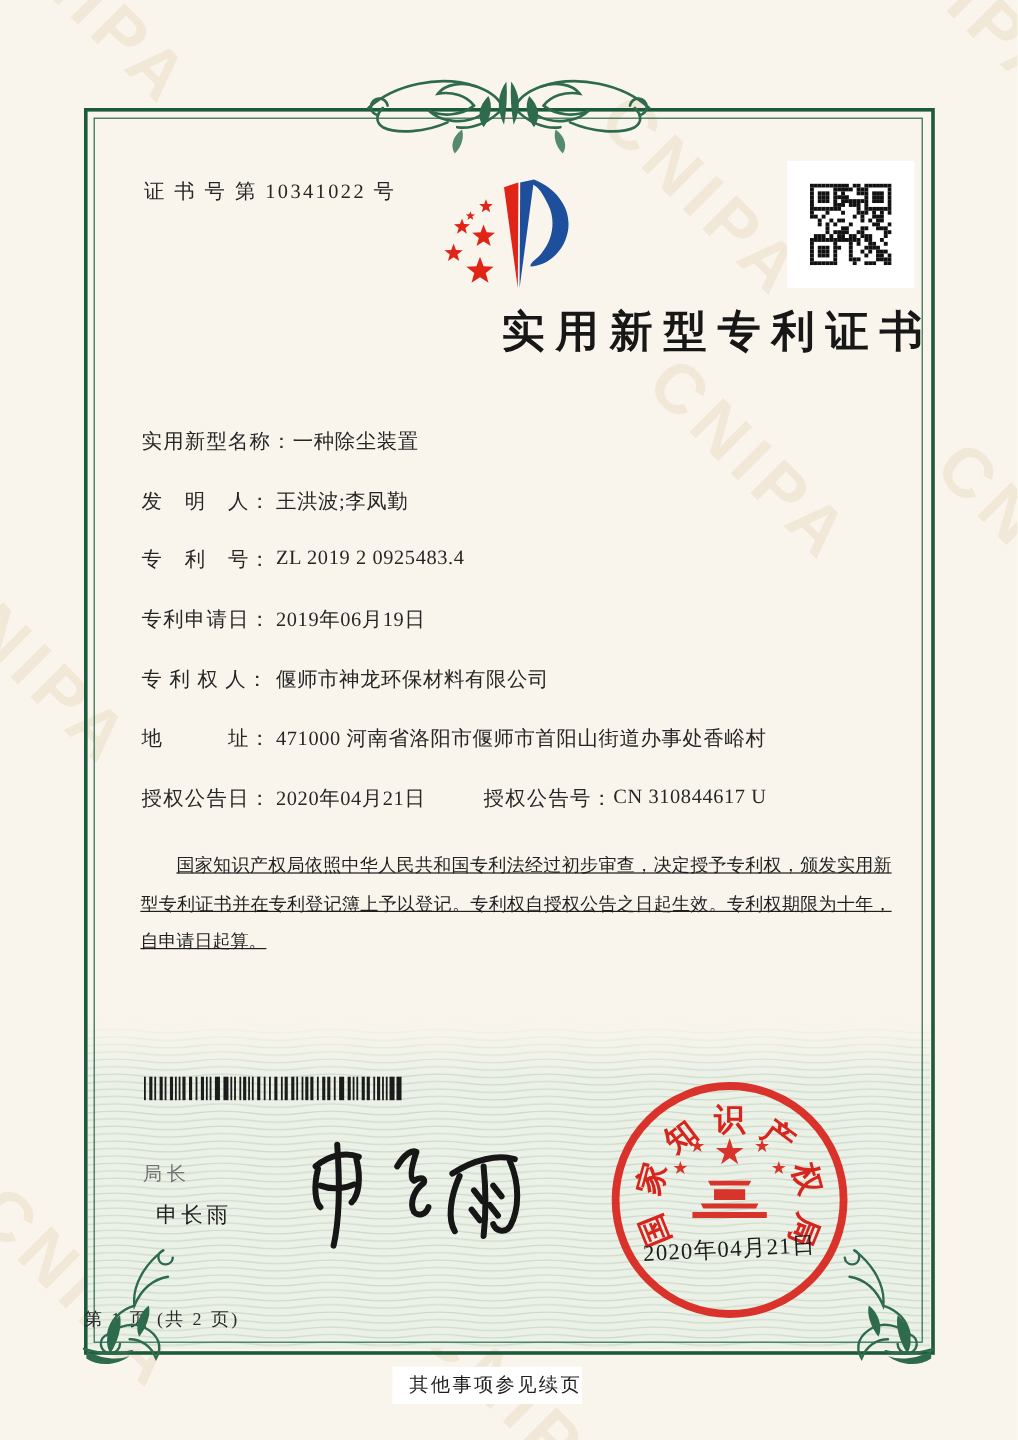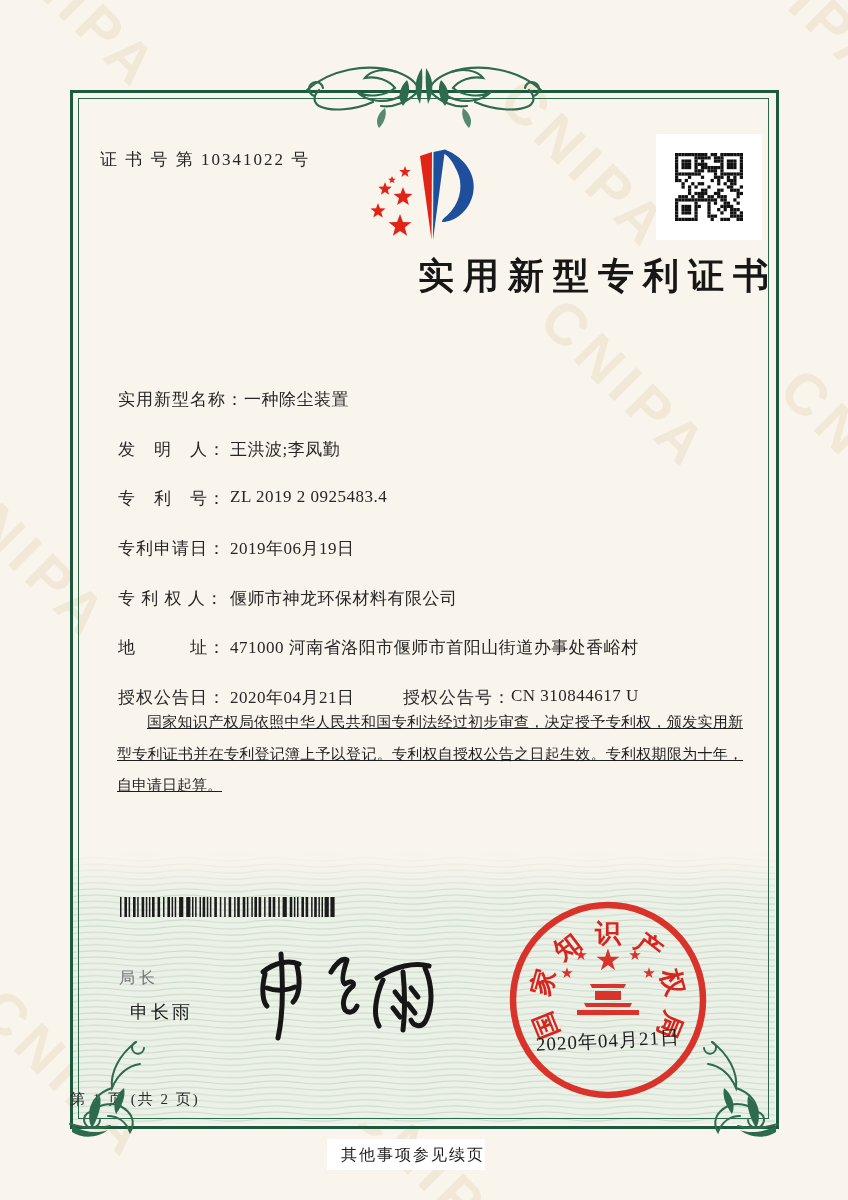--- a/index.html
+++ b/index.html
@@ -13,26 +13,26 @@
     font-weight:bold; font-size:58px; letter-spacing:7px; color:rgba(203,182,138,0.20);
     transform:rotate(45deg); white-space:nowrap; user-select:none;
   }
   
   .border-outer{position:absolute; left:70px; top:90px; width:703px; height:1033px;
     border:3px solid #1c5a3d; z-index:2;}
   .border-inner{position:absolute; left:78px; top:98px; width:689px; height:1019px;
     border:1px solid #2a6a4b; z-index:2;}
   .svg-abs{position:absolute; z-index:3;}
   
-  .cert-no{position:absolute; left:100px; top:148px; font-size:17px; letter-spacing:2px; z-index:3;}
+  .cert-no{position:absolute; left:120px; top:148px; font-size:17px; letter-spacing:2px; z-index:3;}
   .qr-box{position:absolute; left:656px; top:134px; width:106px; height:106px; background:#fff; z-index:3;}
   .title{position:absolute; left:70px; top:252px; width:708px; margin:0; text-align:right;
     font-size:36px; font-weight:bold; letter-spacing:9px; color:#171717; z-index:3;}
   
-  .fields{position:absolute; left:118px; top:356px; width:560px; font-size:17px; z-index:3;margin-top:32px;}
+  .fields{position:absolute; left:118px; top:356px; width:560px; font-size:17px; z-index:3;}
   .row{display:flex; align-items:flex-start; height:49.7px;}
   .lbl{min-width:112px; white-space:nowrap; letter-spacing:1px;}
   .val{white-space:nowrap; letter-spacing:0.5px;}
   .row.grant .val1{width:156px;}
   .row.grant .lbl2{margin-left:17px; white-space:nowrap; letter-spacing:1px;}
   
   .body-text{position:absolute; left:104px; top:694px; width:652px; z-index:3;}
   .body-text p{margin:13px; font-size:15px; line-height:31.5px; text-indent:2em;
     text-align:justify; color:#1f1f1f;text-decoration:underline;}
   

